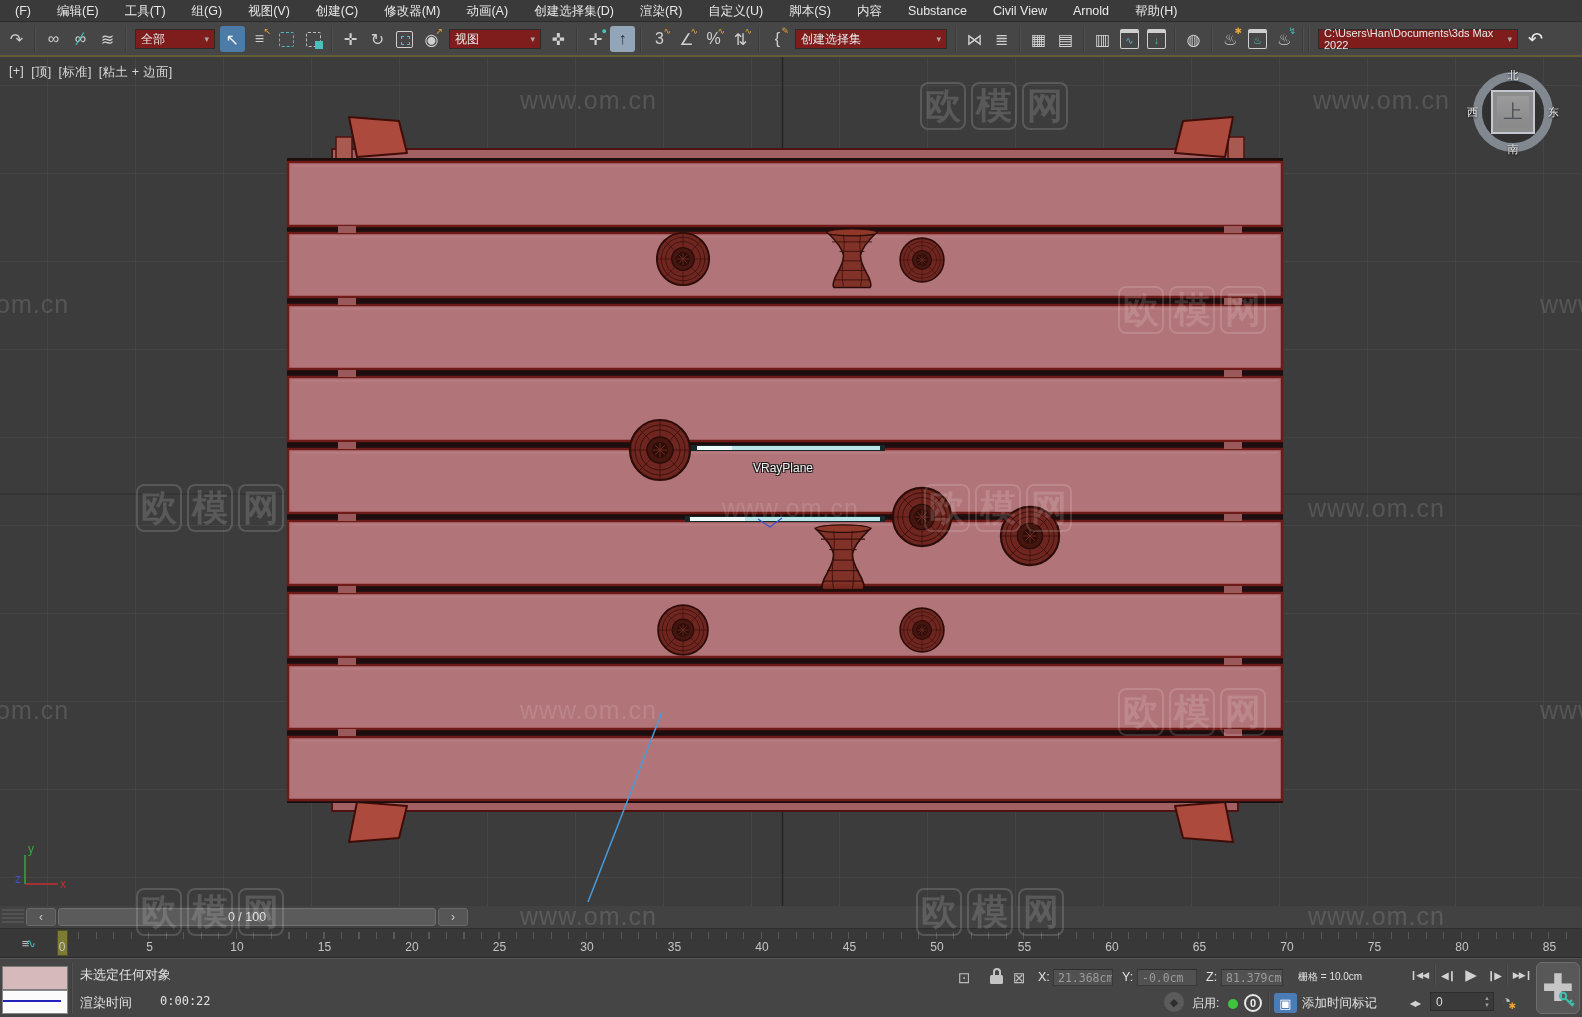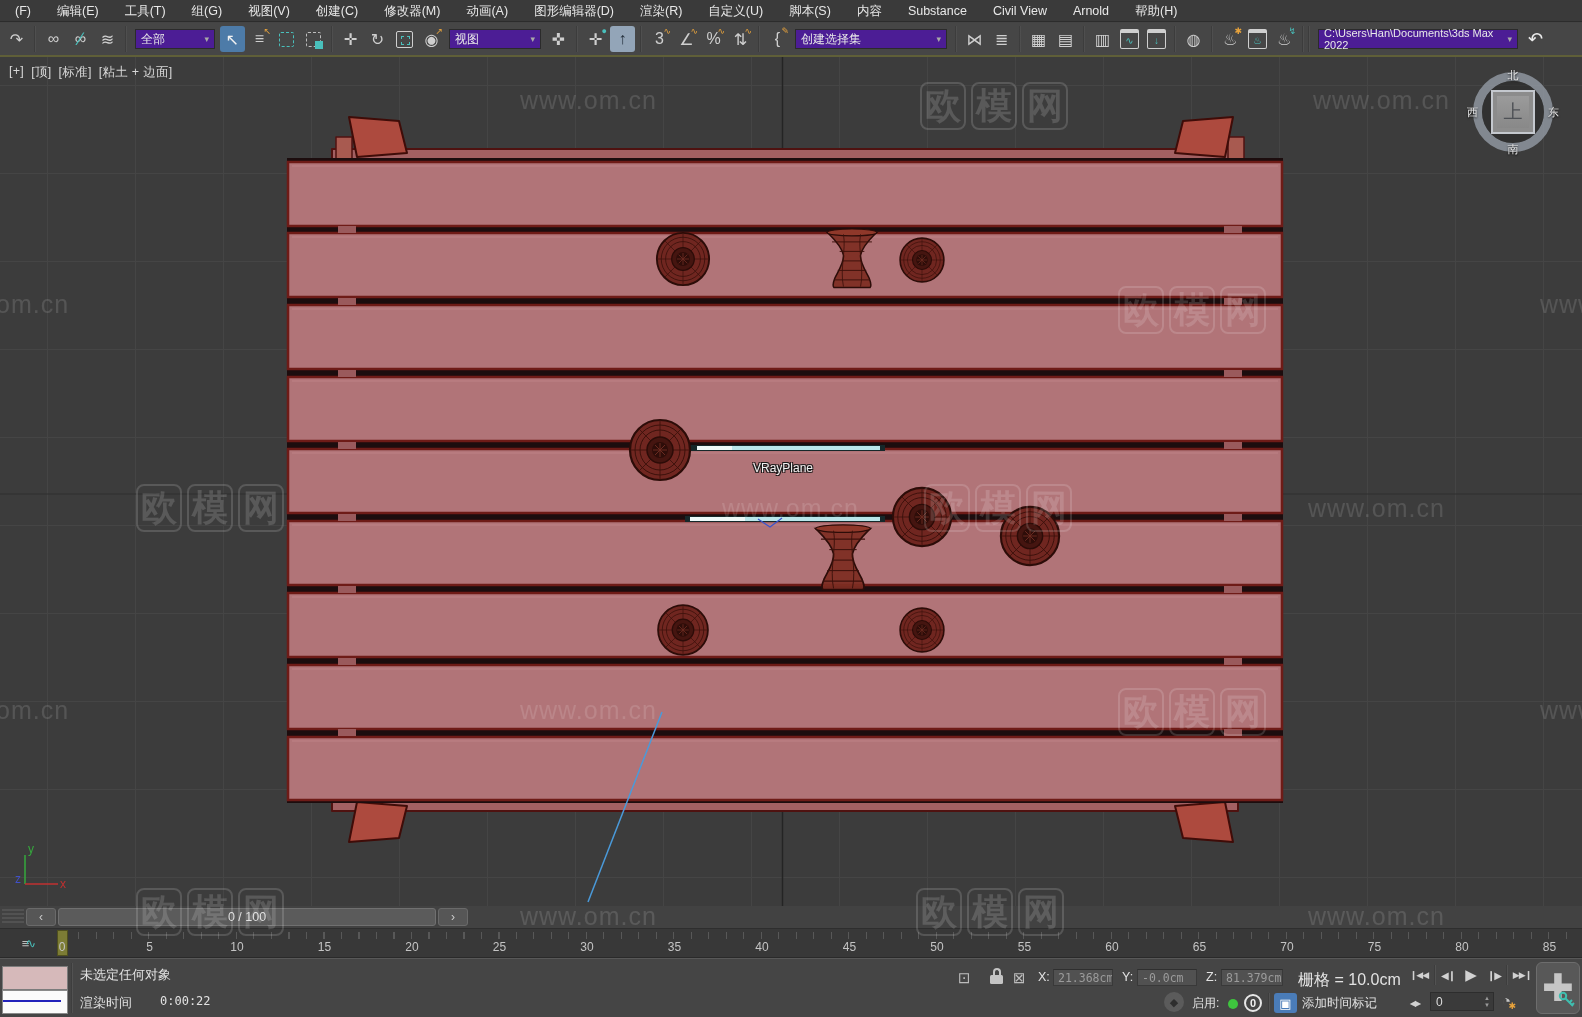--- a/index.html
+++ b/index.html
@@ -13,21 +13,21 @@
   .toolbar{position:absolute;left:0;top:23px;width:1582px;height:34px;background:#464646;
            border-bottom:2px solid #5f5f38;display:flex;align-items:center;padding-left:3px;box-sizing:border-box}
   .tbi{min-width:25px;height:26px;display:flex;align-items:center;justify-content:center;
        color:#cfcfcf;font-size:16px;position:relative;border-radius:3px;margin:0 1px;flex:0 0 auto}
   .tbi.active{background:#4d7ba8;color:#f2f2f2}
   .tbi.light{background:#93a5b8;color:#25303c}
   .tbi .mini{position:absolute;font-size:9px;right:1px;top:0;color:#e8a33c}
   .tbi .teal{color:#49c0bc}
   .tbi .slash{position:absolute;inset:0;display:flex;align-items:center;justify-content:center;color:#49c0bc;font-size:18px}
   .tbsep{width:2px;height:26px;margin:0 4px;background:linear-gradient(90deg,#333,#585858);flex:0 0 auto}
-  .tb-dd{height:20px;background:#4c1d95;border:1px solid #2b2b2b;color:#e8e8e8;font-size:12px;
+  .tb-dd{height:20px;background:#7f1d1d;border:1px solid #2b2b2b;color:#e8e8e8;font-size:12px;
          display:flex;align-items:center;padding:0 5px;margin:0 4px;flex:0 0 auto;box-sizing:border-box}
   .tb-dd .arrow{margin-left:auto;color:#a8a8a8;font-size:9px;padding-left:7px}
   .boxicon{border:1.5px dashed #49c0bc;width:13px;height:13px;border-radius:2px;display:inline-block}
   .boxicon .fill{position:absolute;right:3px;bottom:3px;width:8px;height:8px;background:#49c0bc}
   .nest{position:relative;width:15px;height:15px;border:1.5px solid #cfcfcf;border-radius:2px}
   .nest i{position:absolute;right:2px;bottom:2px;width:7px;height:7px;border:1.4px dashed #49c0bc}
   .winframe{width:17px;height:15px;border:1.5px solid #cfcfcf;border-top-width:4px;border-radius:2px;
             display:flex;align-items:center;justify-content:center;font-size:10px}
   
   .viewport{position:absolute;left:0;top:57px;width:1582px;height:849px;background:#3c3c3c;overflow:hidden;
@@ -119,21 +119,21 @@
 
 <div class="menubar">
     <span class="menu-item">(F)</span>
     <span class="menu-item">编辑(E)</span>
     <span class="menu-item">工具(T)</span>
     <span class="menu-item">组(G)</span>
     <span class="menu-item">视图(V)</span>
     <span class="menu-item">创建(C)</span>
     <span class="menu-item">修改器(M)</span>
     <span class="menu-item">动画(A)</span>
-    <span class="menu-item">图形编辑器(D)</span>
+    <span class="menu-item">创建选择集(D)</span>
     <span class="menu-item">渲染(R)</span>
     <span class="menu-item">自定义(U)</span>
     <span class="menu-item">脚本(S)</span>
     <span class="menu-item">内容</span>
     <span class="menu-item">Substance</span>
     <span class="menu-item">Civil View</span>
     <span class="menu-item">Arnold</span>
     <span class="menu-item">帮助(H)</span>
   </div>
 
@@ -440,21 +440,21 @@
       <span class="lbody"></span>
     </span>
   <span class="sb-ico" style="left:1013px;top:10px">⊠</span>
 
   <span class="sb" style="left:1038px;top:11px;font-size:12.5px">X:</span>
   <span class="sb-field" style="left:1053px;top:10px;width:60px">21.368cm</span>
   <span class="sb" style="left:1122px;top:11px;font-size:12.5px">Y:</span>
   <span class="sb-field" style="left:1137px;top:10px;width:60px">-0.0cm</span>
   <span class="sb" style="left:1206px;top:11px;font-size:12.5px">Z:</span>
   <span class="sb-field" style="left:1221px;top:10px;width:62px">81.379cm</span>
-  <span class="sb" style="left:1298px;top:11px;font-size:16px">栅格 = 10.0cm</span>
+  <span class="sb" style="left:1298px;top:11px;font-size:10px">栅格 = 10.0cm</span>
 
   <span class="shield-btn" style="left:1164px;top:33px">◆</span>
   <span class="sb" style="left:1192px;top:36px;font-size:12px">启用:</span>
   <span class="dot-green" style="left:1228px;top:40px"></span>
   <span class="zero-badge" style="left:1244px;top:35px">0</span>
   <span class="pb-sep" style="left:1268px;top:34px;height:18px"></span>
   <span class="cube-btn" style="left:1274px;top:34px">▣</span>
   <span class="sb" style="left:1302px;top:36px;font-size:12.5px">添加时间标记</span>
 
   <span class="pb-btn" style="left:1405px;width:28px;font-size:9px">❙◀◀</span>

